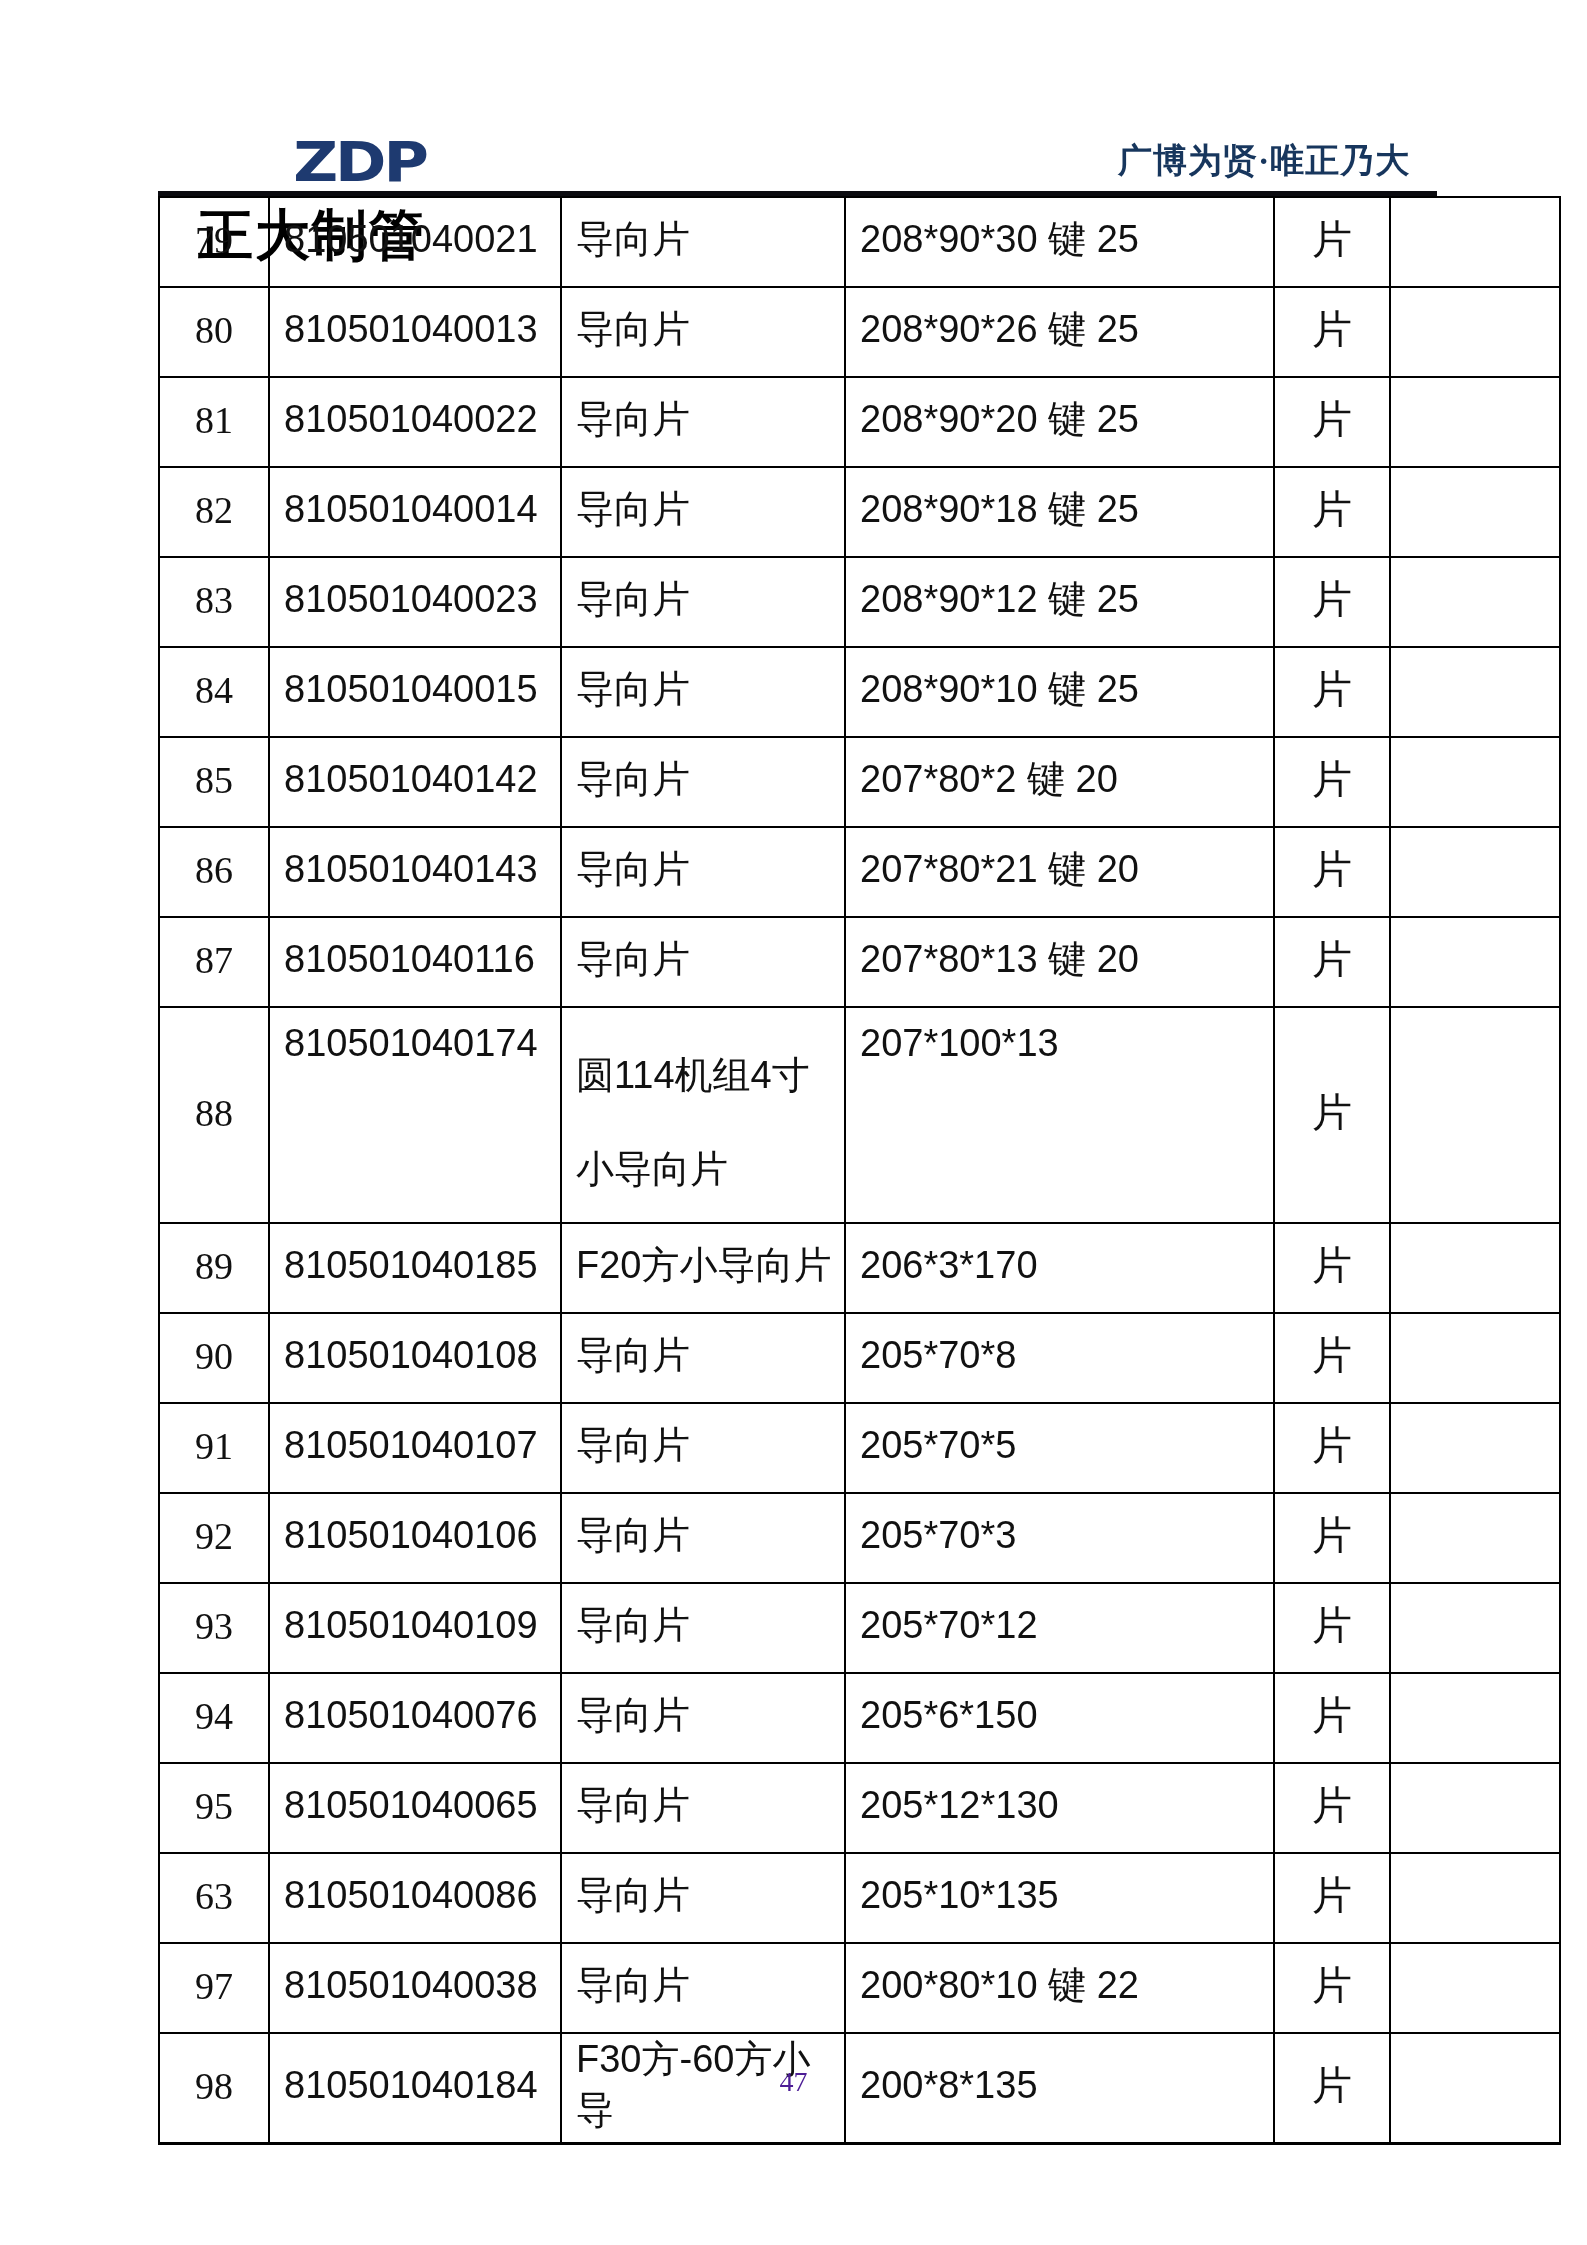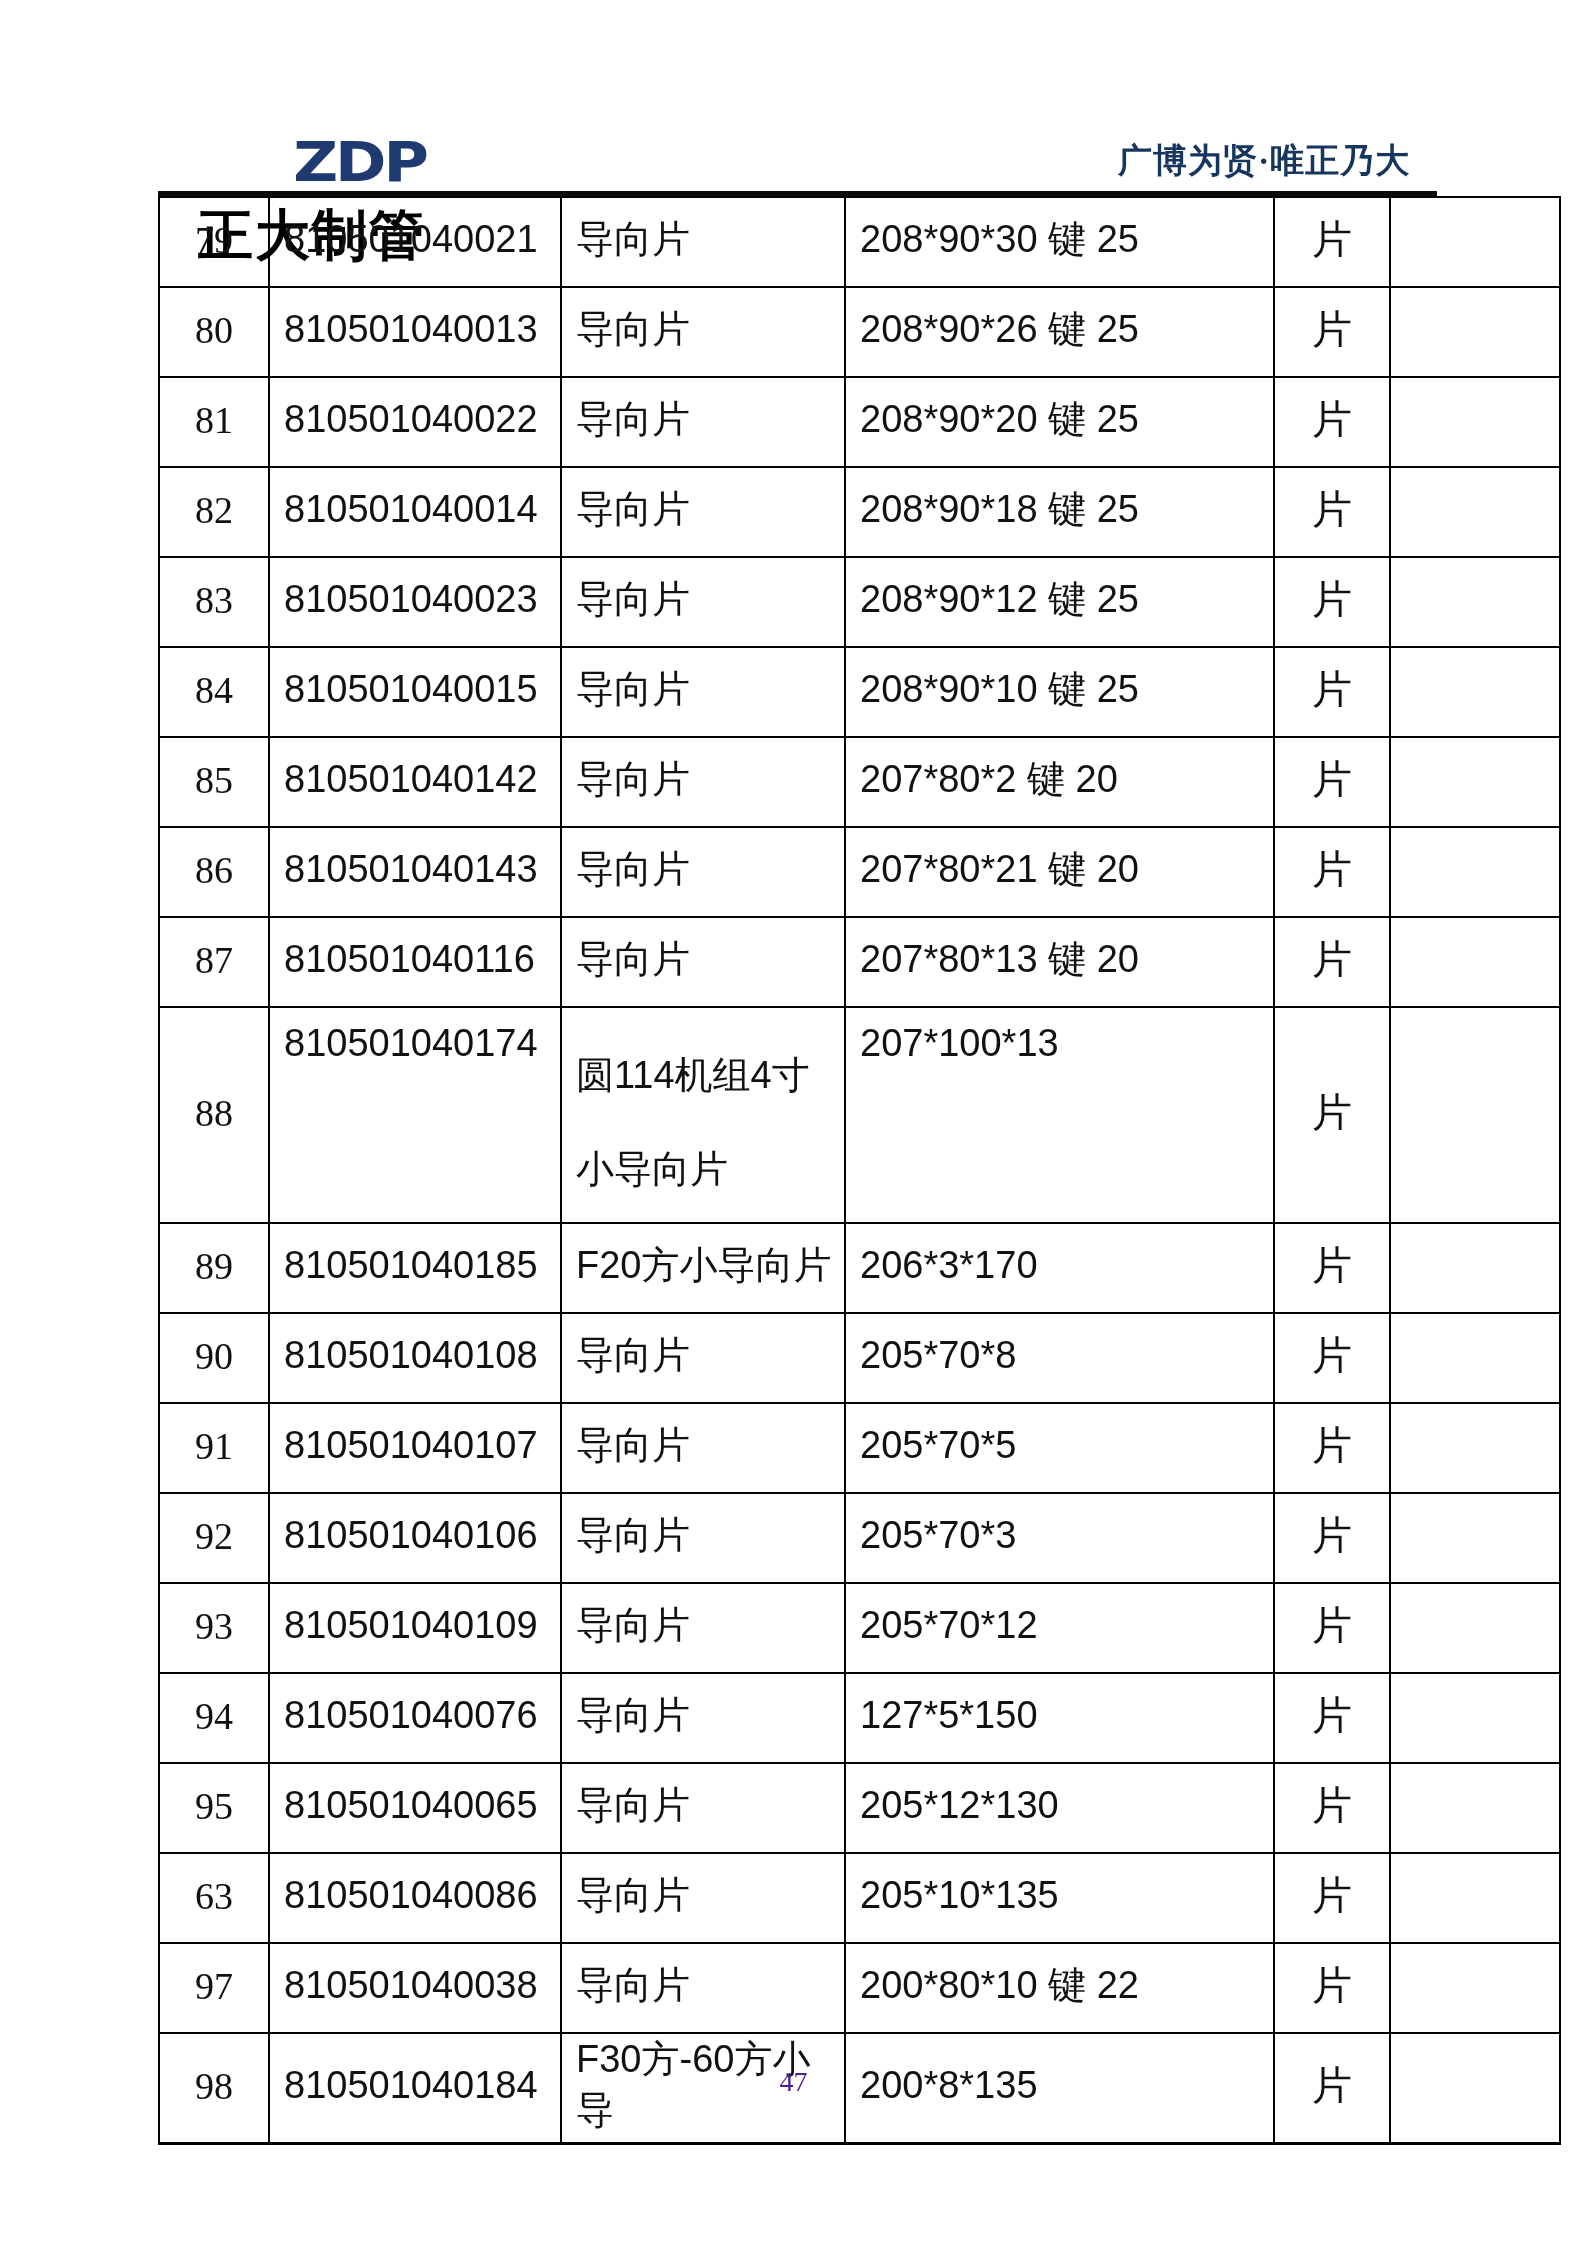--- a/index.html
+++ b/index.html
@@ -179,21 +179,21 @@
             <td class="code">810501040109</td>
             <td class="name">导向片</td>
             <td class="spec">205*70*12</td>
             <td class="unit">片</td>
             <td class="remark"></td>
           </tr>
           <tr>
             <td class="num">94</td>
             <td class="code">810501040076</td>
             <td class="name">导向片</td>
-            <td class="spec">127*5*150</td>
+            <td class="spec">205*6*150</td>
             <td class="unit">片</td>
             <td class="remark"></td>
           </tr>
           <tr>
             <td class="num">95</td>
             <td class="code">810501040065</td>
             <td class="name">导向片</td>
             <td class="spec">205*12*130</td>
             <td class="unit">片</td>
             <td class="remark"></td>

